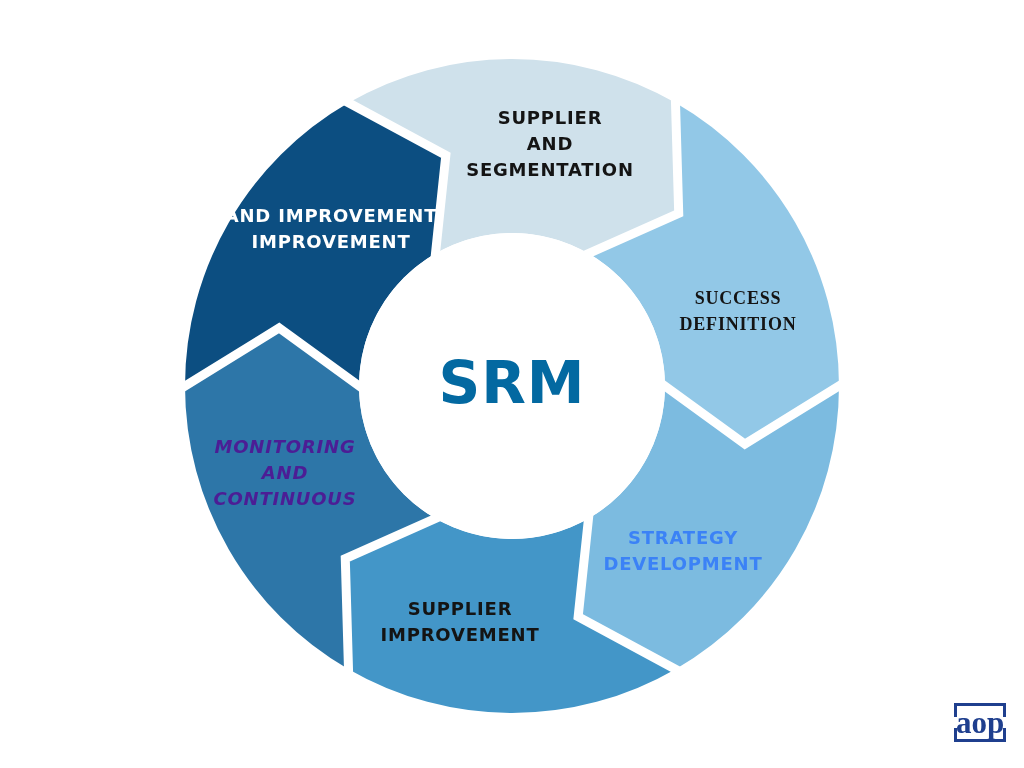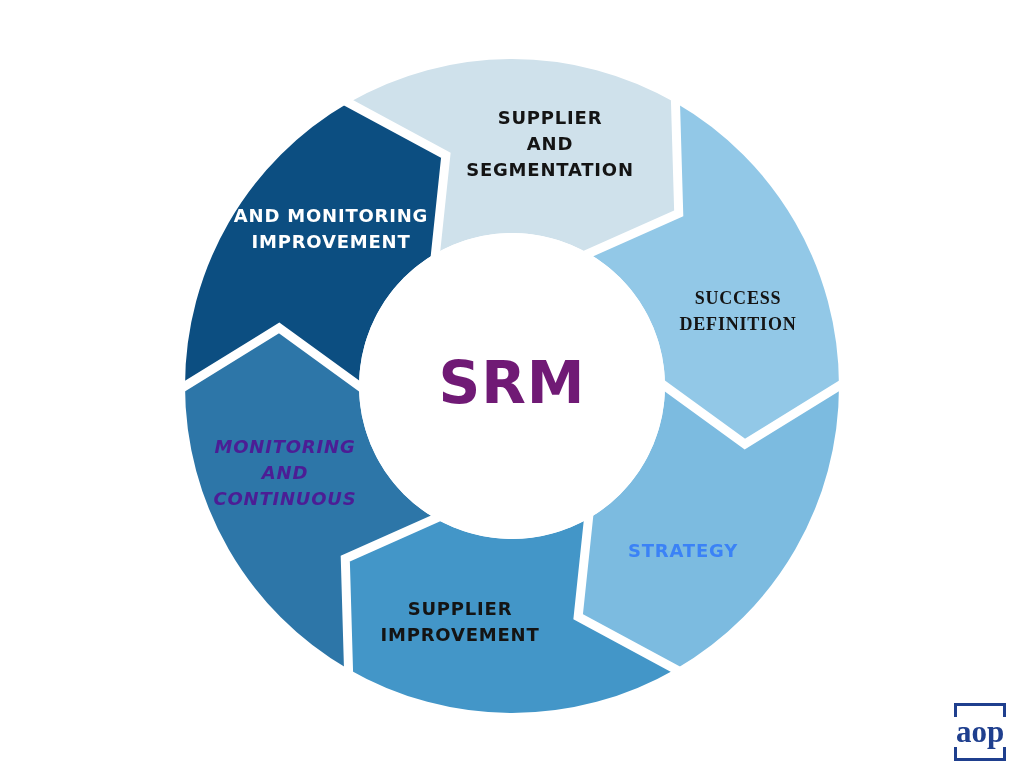--- a/index.html
+++ b/index.html
@@ -35,28 +35,28 @@
   }
   .seg-label div { white-space: nowrap; text-align: center; }
   .center-label {
     position: absolute;
     left: 512px;
     top: 386px;
     transform: translate(-50%, -54%);
     font-weight: 700;
     font-size: 58px;
     letter-spacing: 1px;
-    color: #701a75;
+    color: #0369a1;
   }
   .logo {
     position: absolute;
     left: 954px;
     top: 703px;
     width: 52px;
-    height: 58px;
+    height: 39px;
     display: flex;
     align-items: center;
     justify-content: center;
   }
   .logo-frame-top, .logo-frame-bottom {
     position: absolute;
     left: 0;
     right: 0;
     height: 11px;
   }
@@ -104,32 +104,33 @@
         <div>SUPPLIER</div>
         <div>AND</div>
         <div>SEGMENTATION</div>
       </div>
       <div class="seg-label" style="left: 738px; top: 311px; color: rgb(20, 20, 20); font-family: Liberation Serif, serif;">
         <div>SUCCESS</div>
         <div>DEFINITION</div>
       </div>
       <div class="seg-label" style="left: 683px; top: 551px; color: #3b82f6;">
         <div>STRATEGY</div>
+        <div>DEVELOPMENT</div>
       </div>
       <div class="seg-label" style="left: 460px; top: 622px; color: rgb(20, 20, 20);">
         <div>SUPPLIER</div>
         <div>IMPROVEMENT</div>
       </div>
       <div class="seg-label" style="left: 285px; top: 473px; color: #4c1d95; font-style: italic;">
         <div>MONITORING</div>
         <div>AND</div>
         <div>CONTINUOUS</div>
       </div>
       <div class="seg-label" style="left: 331px; top: 229px; color: rgb(255, 255, 255);">
-        <div>AND MONITORING</div>
+        <div>AND IMPROVEMENT</div>
         <div>IMPROVEMENT</div>
       </div>
     </div>
   <div class="center-label">SRM</div>
   <div class="logo">
     <span class="logo-frame-top" style="color: rgb(31, 63, 142); border-color: rgb(31, 63, 142);"></span>
     <span class="logo-frame-bottom" style="color: rgb(31, 63, 142); border-color: rgb(31, 63, 142);"></span>
     <span class="logo-text" style="color: rgb(31, 63, 142); border-color: rgb(31, 63, 142);">aop</span>
   </div>
 </div>

